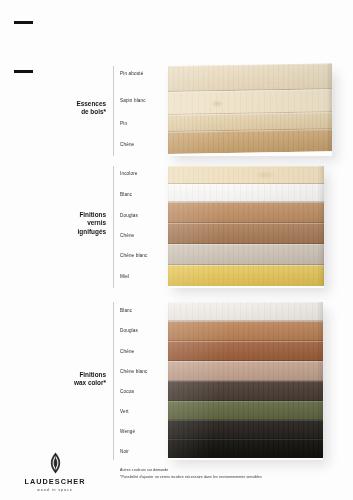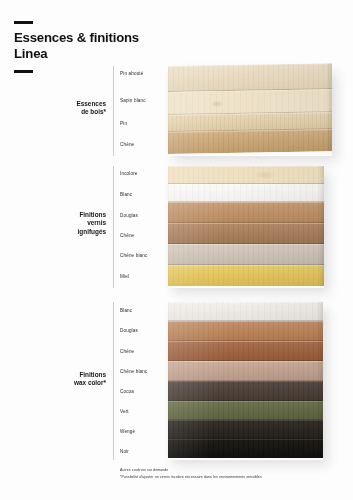--- a/index.html
+++ b/index.html
@@ -166,24 +166,20 @@
     white-space: nowrap;
   }
 </style>
 </head>
 <body>
 
 <div class="page">
 
   <div class="rule-top"></div>
 
-  <div class="title-block">
-    <div class="title-line">Essences &amp; finitions</div>
-    <div class="title-line">Linea</div>
-  </div>
 
   <div class="rule-under"></div>
 
   <div class="section" id="sec1" style="top:0;">
 
     <div class="sec-label-wrap" style="top:100px;">
       <div style="font-size:6.4px;font-weight:bold;line-height:8.4px;text-align:right;color:#161616;">
         <div>Essences</div>
         <div>de bois*</div>
       </div>
@@ -366,19 +362,31 @@
       <div class="band" style="height:19px; background:#15130f;">
         <div class="grain" style="background:repeating-linear-gradient(90deg, rgba(0,0,0,0.35) 0 1px, rgba(0,0,0,0) 1px 5px), linear-gradient(180deg, rgba(255,255,255,0.09), rgba(0,0,0,0.2));"></div>
         <div class="hl" style="background:rgba(255,255,255,0.10);"></div>
       </div>
 
       <div class="sheen"></div>
       <div class="shadow-r"></div>
     </div>
   </div>
 
+  <div class="logo-wrap">
+    <svg class="logo-mark" width="17" height="22" viewBox="0 0 17 22">
+      <g fill="#1d1d1d">
+        <path d="M8.5 0.6 C11.6 4.2 13.2 7.6 13.2 11 C13.2 14.4 11.6 17.9 8.5 21.4 C5.4 17.9 3.8 14.4 3.8 11 C3.8 7.6 5.4 4.2 8.5 0.6 Z" opacity="0.92"></path>
+        <path d="M8.5 3.4 C10.4 6.1 11.4 8.6 11.4 11 C11.4 13.4 10.4 15.9 8.5 18.6 C6.6 15.9 5.6 13.4 5.6 11 C5.6 8.6 6.6 6.1 8.5 3.4 Z" fill="#fdfdfd"></path>
+        <path d="M8.5 5.6 C9.8 7.6 10.4 9.4 10.4 11 C10.4 12.7 9.8 14.5 8.5 16.5 C7.2 14.5 6.6 12.7 6.6 11 C6.6 9.4 7.2 7.6 8.5 5.6 Z" opacity="0.9"></path>
+        <rect x="8.15" y="1.2" width="0.7" height="19.6" opacity="0.8"></rect>
+      </g>
+    </svg>
+    <div class="logo-word">LAUDESCHER</div>
+    <div class="logo-tag">wood in space</div>
+  </div>
 
   <div class="footnotes">
     <div class="fn">Autres couleurs sur demande</div>
     <div class="fn" style="margin-top:2px;">*Possibilité d'ajouter un vernis incolore nécessaire dans les environnements sensibles</div>
   </div>
 
 </div>
 
 </body></html>

